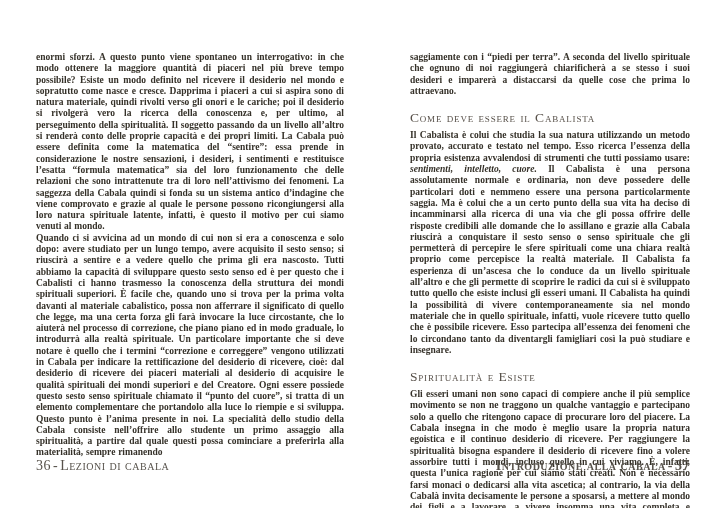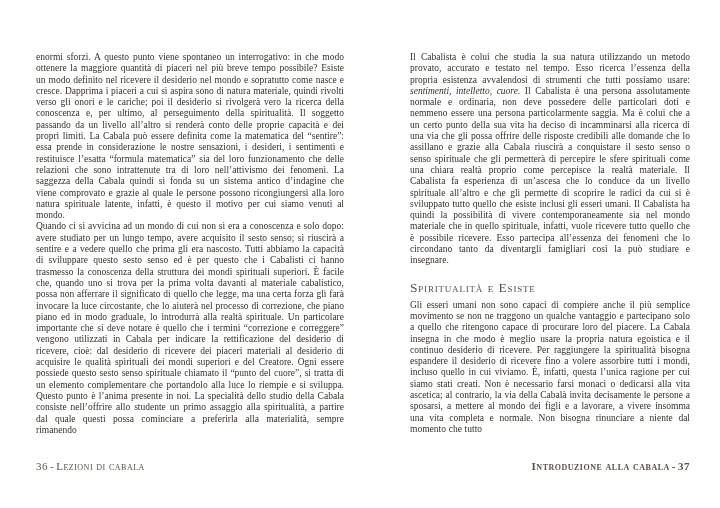--- a/index.html
+++ b/index.html
@@ -21,55 +21,58 @@
     font-size: 9.5px;
     line-height: 11.3px;
     text-align: justify;
     word-spacing: 0.4px;
   }
   #col-left  { left: 36px;  width: 308px; }
   #col-right { left: 410px; width: 280px; }
   p.body-par {
     margin: 0;
     padding: 0;
+    font-weight: bold;
   }
   h2.sec-heading {
     margin: 13px 0 5px 0;
     padding: 0;
     font-weight: 400;
     font-variant: small-caps;
     font-size: 13.5px;
     line-height: 15px;
     letter-spacing: 0.8px;
     color: #575049;
     text-align: left;
   }
   .italic { font-style: italic; }
   .running-footer {
     position: absolute;
     top: 461px;
-    font-size: 11px;
+    font-size: 14px;
     line-height: 10px;
     letter-spacing: 0.5px;
     color: #57524b;
   }
   #footer-left  { left: 36px;  width: 308px; text-align: left; }
   #footer-right { left: 410px; width: 280px; text-align: right; font-weight: bold; }
   .running-footer .fc { font-variant: small-caps; }
   .running-footer .sep { padding: 0 2px; }
 </style>
 </head>
 <body>
 
 <div id="col-left" class="page-col">
   <p class="body-par">enormi sforzi. A questo punto viene spontaneo un interrogativo: in che modo ottenere la maggiore quantità di piaceri nel più breve tempo possibile? Esiste un modo definito nel ricevere il desiderio nel mondo e sopratutto come nasce e cresce. Dapprima i piaceri a cui si aspira sono di natura materiale, quindi rivolti verso gli onori e le cariche; poi il desiderio si rivolgerà vero la ricerca della conoscenza e, per ultimo, al perseguimento della spiritualità. Il soggetto passando da un livello all’altro si renderà conto delle proprie capacità e dei propri limiti. La Cabala può essere definita come la matematica del “sentire”: essa prende in considerazione le nostre sensazioni, i desideri, i sentimenti e restituisce l’esatta “formula matematica” sia del loro funzionamento che delle relazioni che sono intrattenute tra di loro nell’attivismo dei fenomeni. La saggezza della Cabala quindi si fonda su un sistema antico d’indagine che viene comprovato e grazie al quale le persone possono ricongiungersi alla loro natura spirituale latente, infatti, è questo il motivo per cui siamo venuti al mondo.</p>
   <p class="body-par">Quando ci si avvicina ad un mondo di cui non si era a conoscenza e solo dopo: avere studiato per un lungo tempo, avere acquisito il sesto senso; si riuscirà a sentire e a vedere quello che prima gli era nascosto. Tutti abbiamo la capacità di sviluppare questo sesto senso ed è per questo che i Cabalisti ci hanno trasmesso la conoscenza della struttura dei mondi spirituali superiori. È facile che, quando uno si trova per la prima volta davanti al materiale cabalistico, possa non afferrare il significato di quello che legge, ma una certa forza gli farà invocare la luce circostante, che lo aiuterà nel processo di correzione, che piano piano ed in modo graduale, lo introdurrà alla realtà spirituale. Un particolare importante che si deve notare è quello che i termini “correzione e correggere” vengono utilizzati in Cabala per indicare la rettificazione del desiderio di ricevere, cioè: dal desiderio di ricevere dei piaceri materiali al desiderio di acquisire le qualità spirituali dei mondi superiori e del Creatore. Ogni essere possiede questo sesto senso spirituale chiamato il “punto del cuore”, si tratta di un elemento complementare che portandolo alla luce lo riempie e si sviluppa. Questo punto è l’anima presente in noi. La specialità dello studio della Cabala consiste nell’offrire allo studente un primo assaggio alla spiritualità, a partire dal quale questi possa cominciare a preferirla alla materialità, sempre rimanendo</p>
 </div>
 
 <div id="col-right" class="page-col">
+  <p class="body-par">saggiamente con i “piedi per terra”. A seconda del livello spirituale che ognuno di noi raggiungerà chiarificherà a se stesso i suoi desideri e imparerà a distaccarsi da quelle cose che prima lo attraevano.</p>
+  <h2 class="sec-heading">Come deve essere il Cabalista</h2>
   <p class="body-par"><span>Il Cabalista è colui che studia la sua natura utilizzando un metodo provato, accurato e testato nel tempo. Esso ricerca l’essenza della propria esistenza avvalendosi di strumenti che tutti possiamo usare: </span><span class="italic">sentimenti, intelletto, cuore.</span><span> Il Cabalista è una persona assolutamente normale e ordinaria, non deve possedere delle particolari doti e nemmeno essere una persona particolarmente saggia. Ma è colui che a un certo punto della sua vita ha deciso di incamminarsi alla ricerca di una via che gli possa offrire delle risposte credibili alle domande che lo assillano e grazie alla Cabala riuscirà a conquistare il sesto senso o senso spirituale che gli permetterà di percepire le sfere spirituali come una chiara realtà proprio come percepisce la realtà materiale. Il Cabalista fa esperienza di un’ascesa che lo conduce da un livello spirituale all’altro e che gli permette di scoprire le radici da cui si è sviluppato tutto quello che esiste inclusi gli esseri umani. Il Cabalista ha quindi la possibilità di vivere contemporaneamente sia nel mondo materiale che in quello spirituale, infatti, vuole ricevere tutto quello che è possibile ricevere. Esso partecipa all’essenza dei fenomeni che lo circondano tanto da diventargli famigliari così la può studiare e insegnare.</span></p>
   <h2 class="sec-heading">Spiritualità e Esiste</h2>
   <p class="body-par">Gli esseri umani non sono capaci di compiere anche il più semplice movimento se non ne traggono un qualche vantaggio e partecipano solo a quello che ritengono capace di procurare loro del piacere. La Cabala insegna in che modo è meglio usare la propria natura egoistica e il continuo desiderio di ricevere. Per raggiungere la spiritualità bisogna espandere il desiderio di ricevere fino a volere assorbire tutti i mondi, incluso quello in cui viviamo. È, infatti, questa l’unica ragione per cui siamo stati creati. Non è necessario farsi monaci o dedicarsi alla vita ascetica; al contrario, la via della Cabalà invita decisamente le persone a sposarsi, a mettere al mondo dei figli e a lavorare, a vivere insomma una vita completa e normale. Non bisogna rinunciare a niente dal momento che tutto</p>
 </div>
 
 <div id="footer-left" class="running-footer"><span>36</span><span class="sep">-</span><span class="fc">Lezioni di cabala</span></div>
 
 <div id="footer-right" class="running-footer"><span class="fc">Introduzione alla cabala</span><span class="sep">-</span><span>37</span></div>
 
 </body></html>

